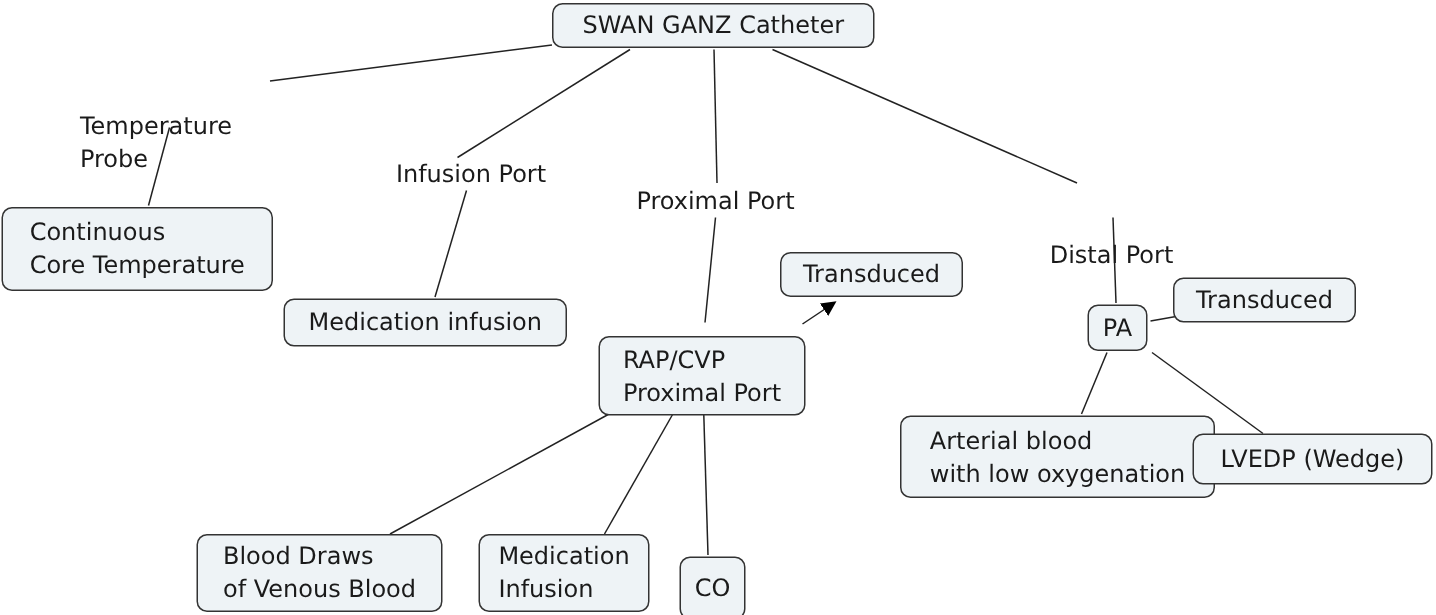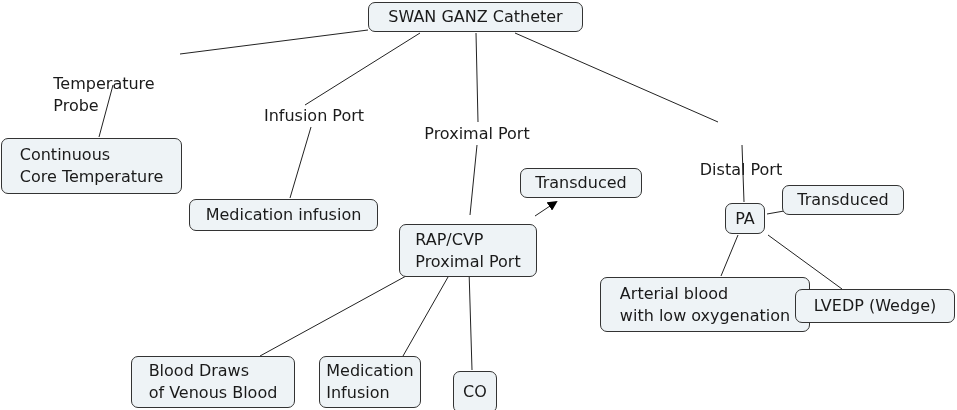--- a/index.html
+++ b/index.html
@@ -54,15 +54,15 @@
 <div class="node box" style="left:399px;top:224px;width:138px;height:53px;">RAP/CVP
 Proximal Port</div>
 <div class="node box" style="left:520px;top:168px;width:122px;height:30px;">Transduced</div>
 <div class="node box" style="left:725px;top:203px;width:40px;height:31px;">PA</div>
 <div class="node box" style="left:782px;top:185px;width:122px;height:30px;">Transduced</div>
 <div class="node box" style="left:600px;top:277px;width:210px;height:55px;">Arterial blood
 with low oxygenation</div>
 <div class="node box" style="left:795px;top:289px;width:160px;height:34px;">LVEDP (Wedge)</div>
 <div class="node box" style="left:131px;top:356px;width:164px;height:52px;">Blood Draws
 of Venous Blood</div>
-<div class="node box" style="left:319px;top:356px;width:102px;height:52px;">Medication
+<div class="node box" style="left:319px;top:356px;width:114px;height:52px;">Medication
 Infusion</div>
 <div class="node box" style="left:453px;top:371px;width:44px;height:42px;">CO</div>
 
 </body></html>

